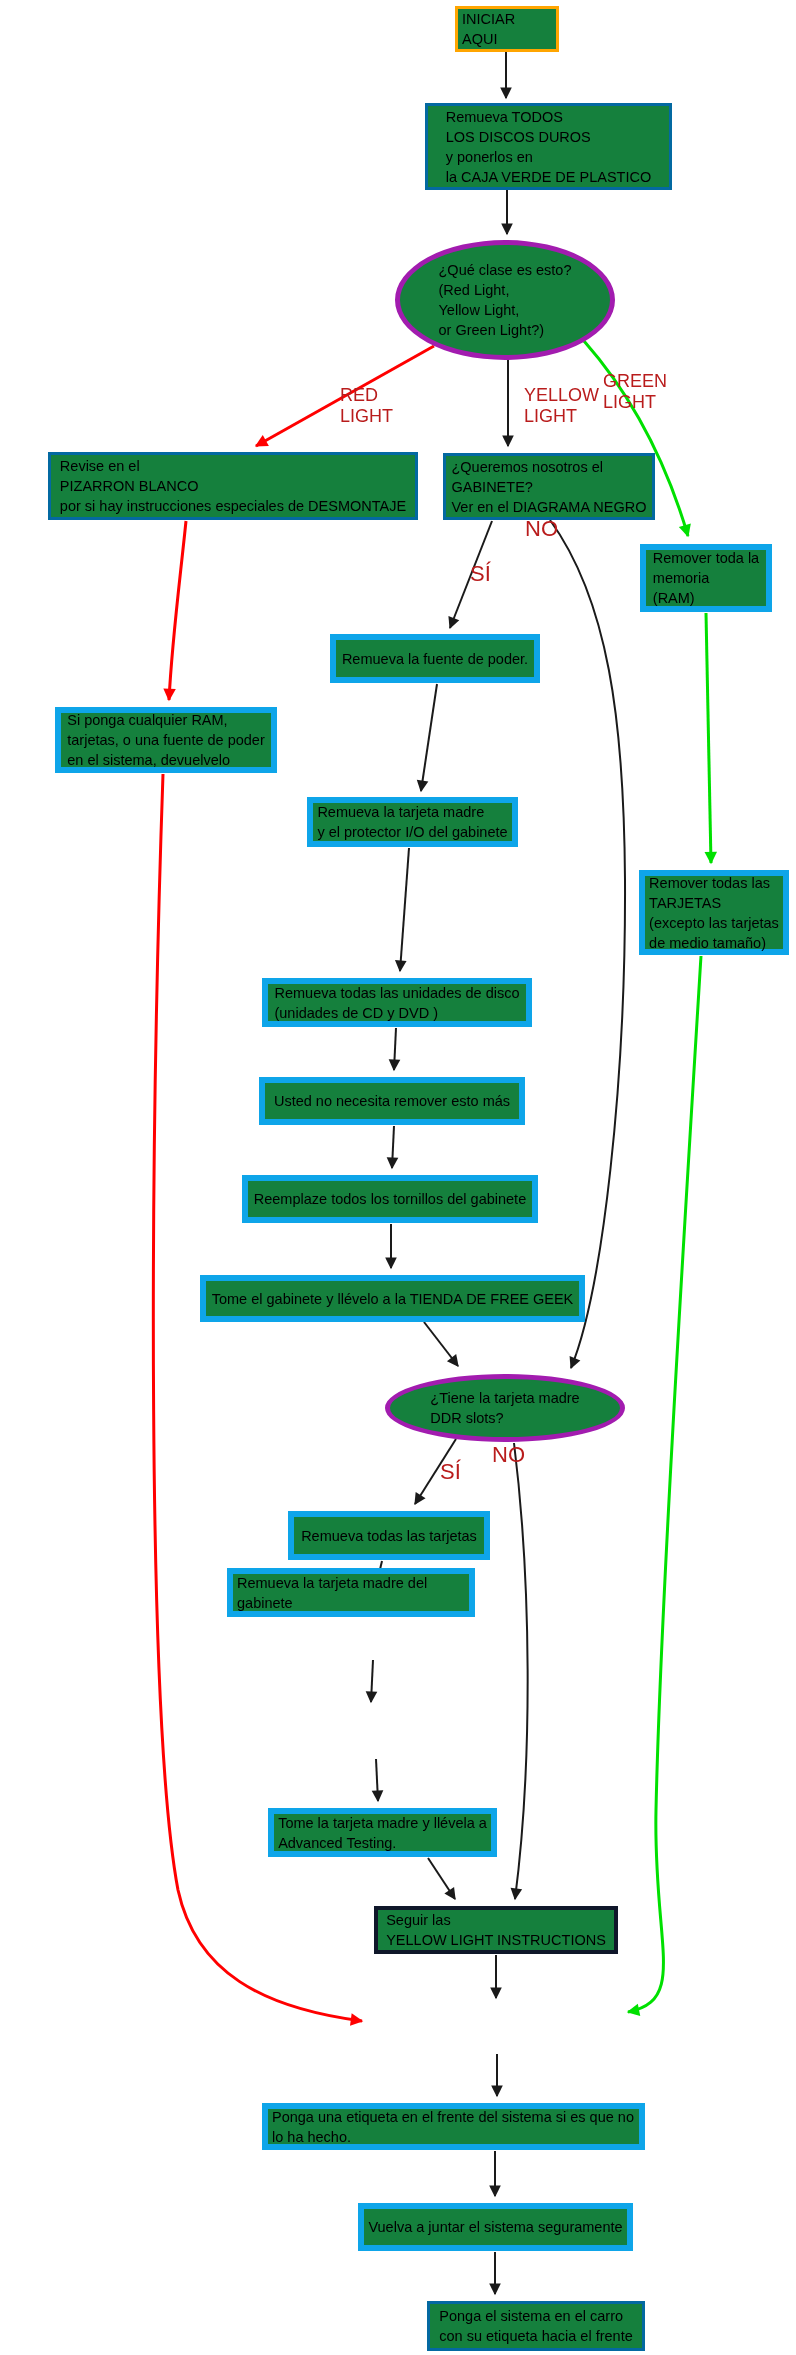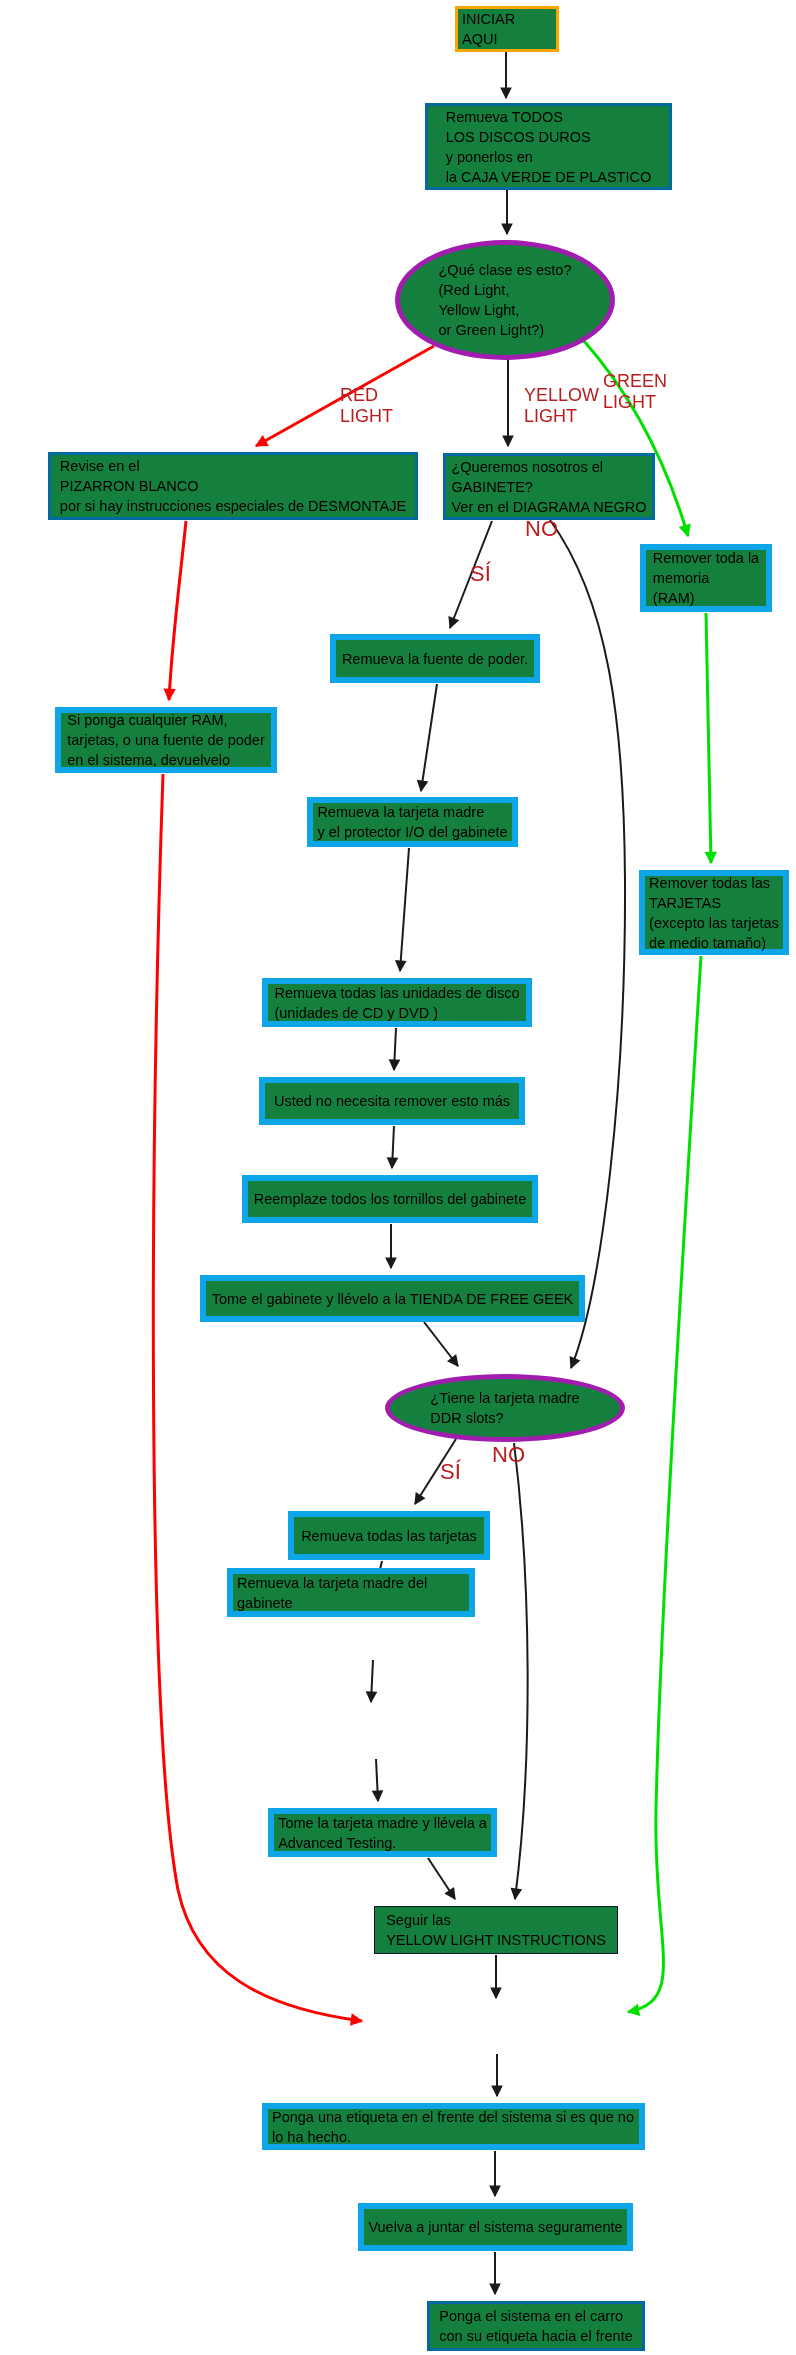--- a/index.html
+++ b/index.html
@@ -10,21 +10,21 @@
   }
   #edges{position:absolute;left:0;top:0;width:796px;height:2355px;}
   .node{
     position:absolute;display:flex;align-items:center;justify-content:center;
     text-align:left;white-space:pre-line;background:#15803d;
     font-size:14.5px;line-height:20px;box-sizing:border-box;padding:2px 4px;
   }
   .box{border:6px solid #0ea5e9;}
   .bold{border:3px solid #0369a1;margin-left:40px;}
   .start{border:3px solid #ffa500;}
-  .yellowbox{border:1px solid #0f172a;}
+  .yellowbox{border:4px solid #0f172a;}
   .ellipse{border:5px solid #a21caf;border-radius:50%;}
   .elabel{
     position:absolute;text-align:left;white-space:pre-line;
     font-size:18px;line-height:21px;color:#b91c1c;
   }
   .yn{font-size:22px;line-height:24px;}
 </style>
 </head>
 <body>
 

